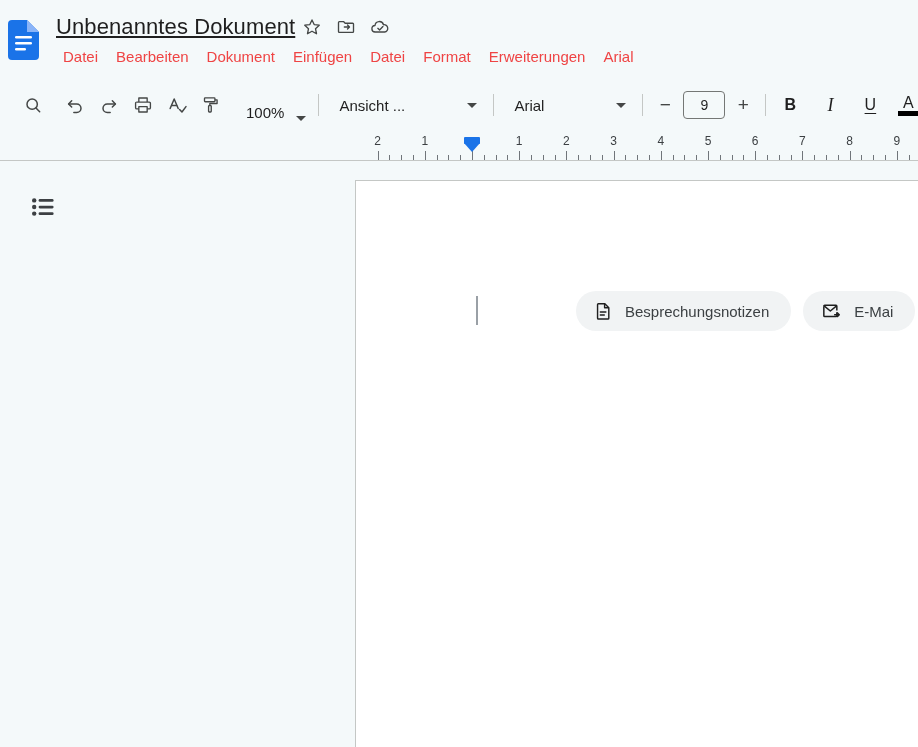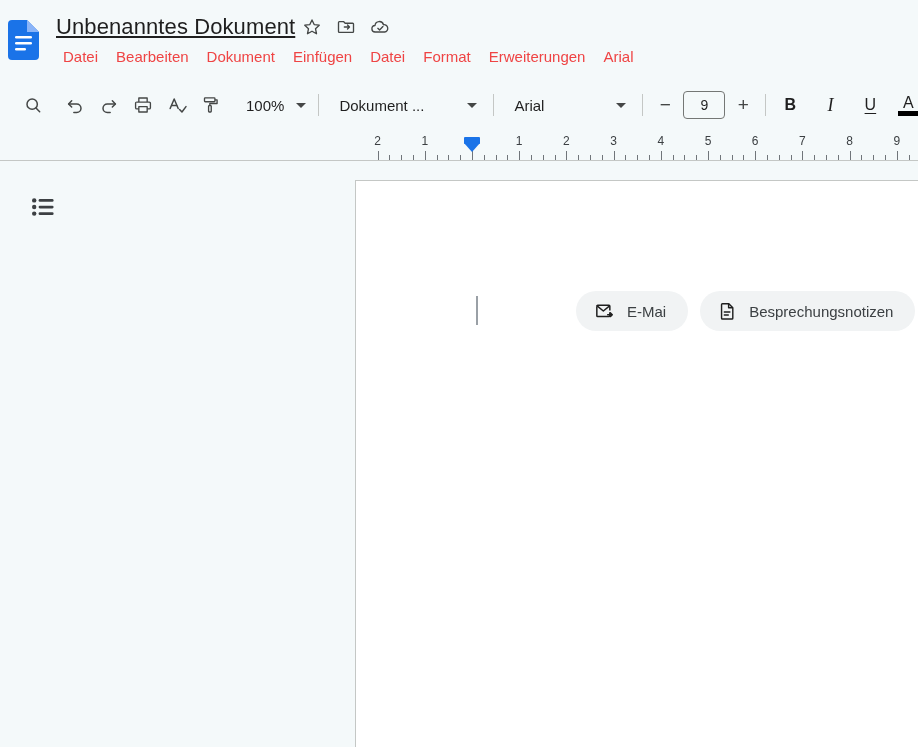--- a/index.html
+++ b/index.html
@@ -50,21 +50,21 @@
   }
   .tb-btn {
     width: 34px; height: 34px; border-radius: 50%;
     display: flex; align-items: center; justify-content: center;
     cursor: pointer; flex: none;
   }
   .tb-sep {
     width: 1px; height: 22px; background: #c4c7c5; margin: 0 8px; flex: none;
   }
   .zoom-ctl {
-    display: flex; align-items: center; height: 32px; border-radius: 4px;
+    display: flex; align-items: flex-end; height: 32px; border-radius: 4px;
     padding: 0 4px 0 10px; cursor: pointer; flex: none;
   }
   .zoom-val { font-size: 15px; color: #1f1f1f; }
   .caret {
     width: 0; height: 0; border-left: 5px solid transparent;
     border-right: 5px solid transparent; border-top: 5px solid #444746;
     margin-left: 12px;
   }
   .style-ctl {
     display: flex; align-items: center; justify-content: space-between;
@@ -250,21 +250,21 @@
   <div style="width:8px;flex:none;"></div>
 
   <div class="zoom-ctl">
     <span class="zoom-val">100%</span>
     <span class="caret"></span>
   </div>
 
   <div class="tb-sep"></div>
 
   <div class="style-ctl" style="width:138px;">
-    <span class="lbl">Dokument ...</span>
+    <span class="lbl">Ansicht ...</span>
     <span class="caret"></span>
   </div>
 
   <div class="tb-sep"></div>
 
   <div class="style-ctl" style="width:112px;">
     <span class="lbl">Arial</span>
     <span class="caret"></span>
   </div>
 
@@ -371,36 +371,36 @@
   </div>
 
   <div class="page">
 
     <div class="caret-line"></div>
 
     <div class="chips">
 
       <div class="chip">
         <span>
+          <svg width="19" height="20" viewBox="0 0 24 24" fill="none" stroke="#1f1f1f" stroke-width="1.8" stroke-linejoin="round">
+            <path d="M5.5 2.8 h8.2 l5 5 v13.4 a1 1 0 0 1 -1 1 H5.5 a1 1 0 0 1 -1 -1 V3.8 a1 1 0 0 1 1 -1 z"></path>
+            <path d="M13.4 2.9 v5.1 h5.2"></path>
+            <path d="M8 13.2 h7 M8 17 h5" stroke-linecap="round"></path>
+          </svg>
+        </span>
+        <span class="chip-label">Besprechungsnotizen</span>
+      </div>
+
+      <div class="chip">
+        <span>
           <svg width="21" height="20" viewBox="0 0 24 24" fill="none" stroke="#1f1f1f" stroke-width="1.8" stroke-linejoin="round">
             <path d="M2.8 6.2 a1 1 0 0 1 1 -1 h13.6 a1 1 0 0 1 1 1 v5.1"></path>
             <path d="M18.4 13.6 v4 a1 1 0 0 1 -1 1 H3.8 a1 1 0 0 1 -1 -1 V6.2"></path>
             <path d="M3.1 5.8 L10.6 12 L18.1 5.8"></path>
             <path d="M15.8 16.4 h5.4 m-2 -2.1 l2.1 2.1 -2.1 2.1" stroke-linecap="round"></path>
           </svg>
         </span>
         <span class="chip-label">E-Mai</span>
       </div>
 
-      <div class="chip">
-        <span>
-          <svg width="19" height="20" viewBox="0 0 24 24" fill="none" stroke="#1f1f1f" stroke-width="1.8" stroke-linejoin="round">
-            <path d="M5.5 2.8 h8.2 l5 5 v13.4 a1 1 0 0 1 -1 1 H5.5 a1 1 0 0 1 -1 -1 V3.8 a1 1 0 0 1 1 -1 z"></path>
-            <path d="M13.4 2.9 v5.1 h5.2"></path>
-            <path d="M8 13.2 h7 M8 17 h5" stroke-linecap="round"></path>
-          </svg>
-        </span>
-        <span class="chip-label">Besprechungsnotizen</span>
-      </div>
-
     </div>
   </div>
 </div>
 
 </body></html>

